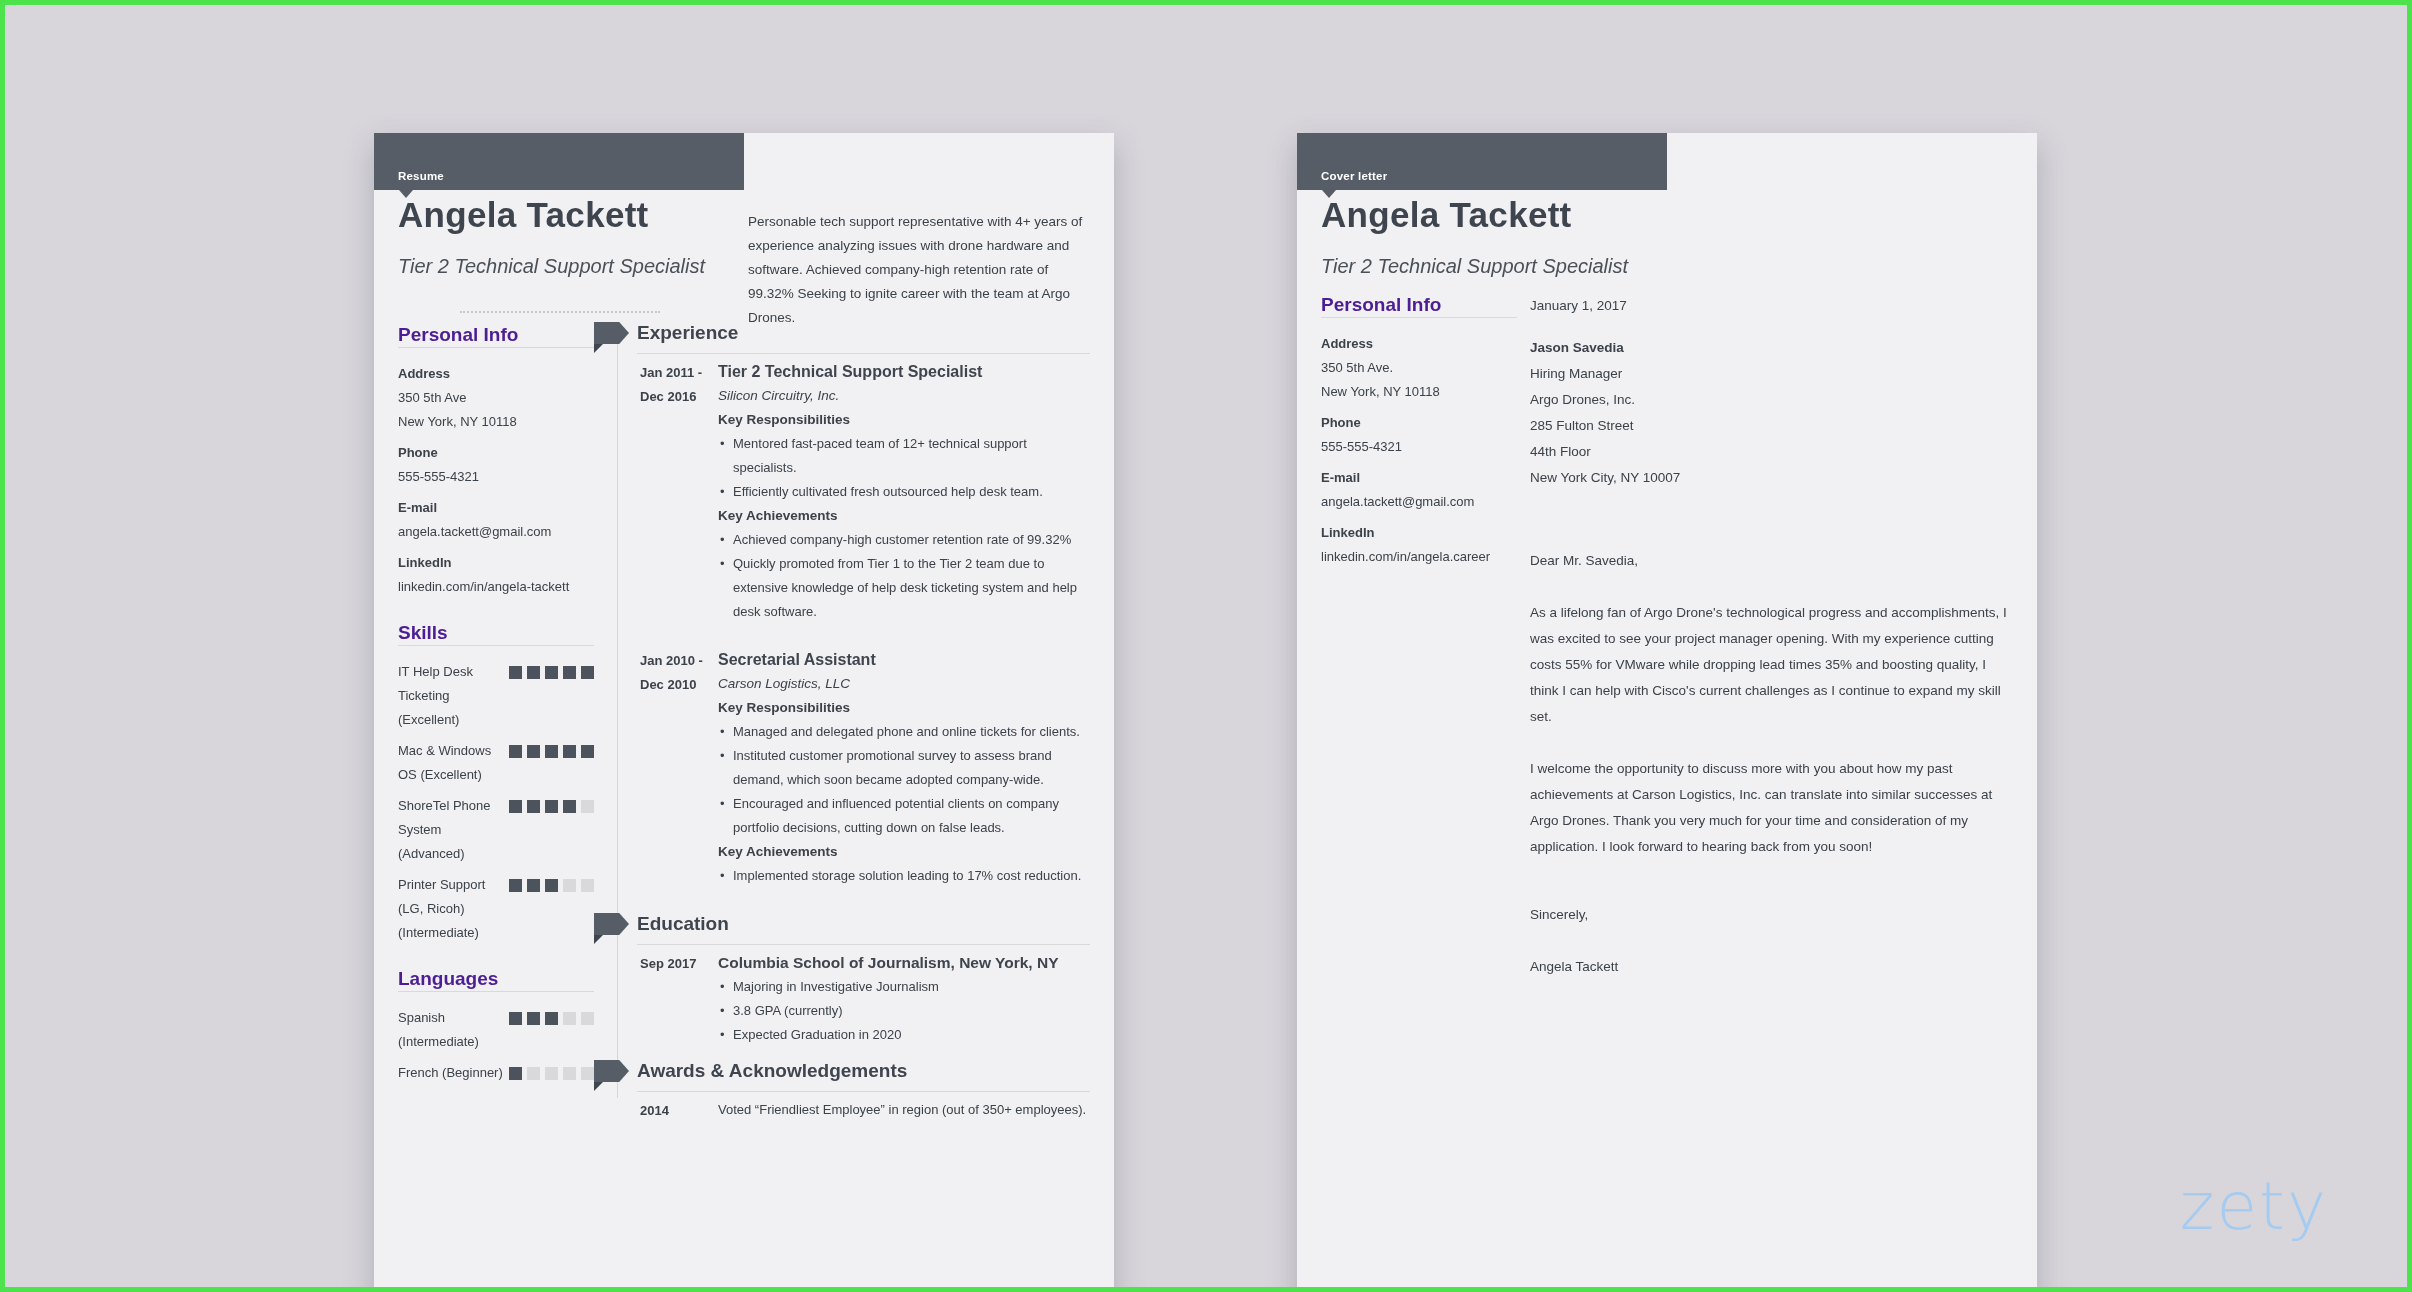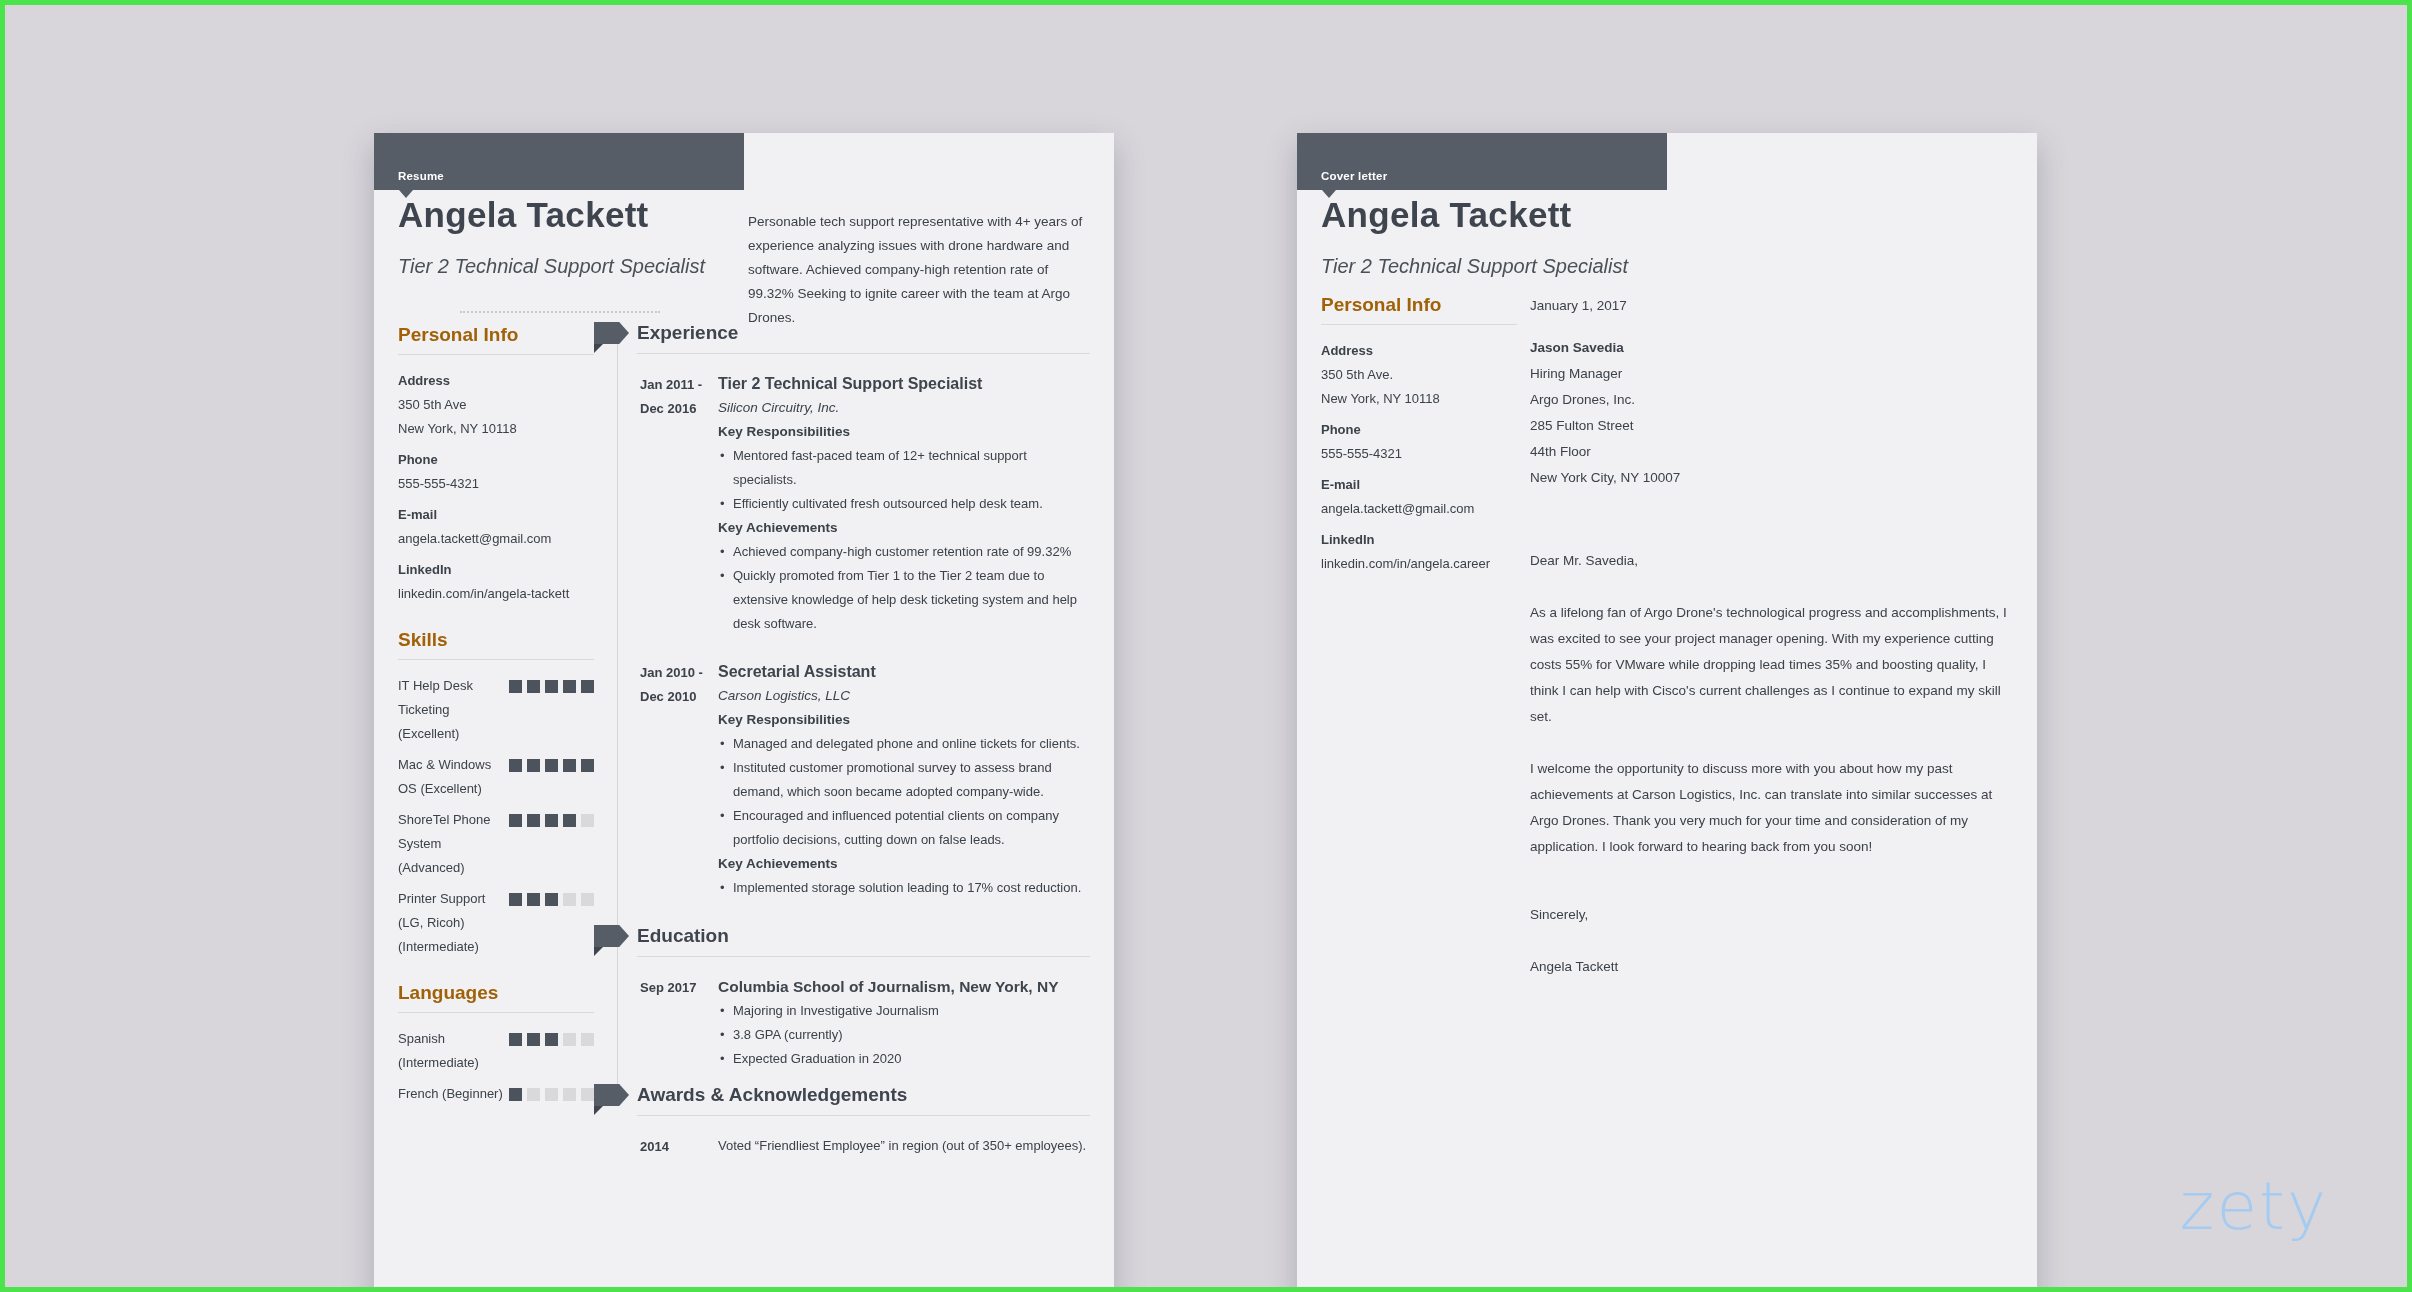--- a/index.html
+++ b/index.html
@@ -22,41 +22,41 @@
     border-left:7px solid transparent;border-right:7px solid transparent;border-top:8px solid #565d67;}
   .page-footer{position:absolute;right:0;bottom:0;width:50%;height:57px;background:#565d67;}
   .footer-notch{position:absolute;top:-8px;right:16px;width:0;height:0;
     border-left:8px solid transparent;border-right:8px solid transparent;border-bottom:8px solid #565d67;}
 
   .doc-name{position:absolute;left:24px;top:62px;font-size:35px;font-weight:bold;color:#3f454e;letter-spacing:.3px;}
   .doc-title{position:absolute;left:24px;top:122px;font-size:20px;font-style:italic;color:#4a5058;}
   .summary{position:absolute;left:374px;top:77px;width:344px;font-size:13.5px;line-height:24px;}
   .dotted{position:absolute;left:86px;top:178px;width:200px;border-top:2px dotted #c9c9cd;}
 
-  .sec-title{font-size:19px;font-weight:bold;color:#a16207;padding-bottom:7px;border-bottom:1px solid #d9d9dc;margin:0 0 14px 0;}
+  .sec-title{font-size:19px;font-weight:bold;color:#4c1d95;border-bottom:1px solid #d9d9dc;margin:0 0 14px 0;}
 
   
   .col-left{position:absolute;left:24px;top:190px;width:196px;font-size:13px;line-height:24px;}
   .cl-left{top:160px;}
   .subsec{margin-bottom:2px;}
   .subsec .sec-title{margin-top:22px;}
   .subsec:first-child .sec-title{margin-top:0;}
   .pi-group{margin-bottom:7px;}
   .pi-label{font-weight:bold;}
 
   .skill-row{display:flex;justify-content:space-between;margin-bottom:7px;}
   .skill-name{width:118px;}
   .squares{display:flex;gap:5px;padding-top:6px;}
   .sq{width:13px;height:13px;background:#d9d9dc;display:block;}
   .sq.filled{background:#4c535c;}
 
   
   .timeline{position:absolute;left:243px;top:202px;width:1px;height:763px;background:#d6d6d9;}
   .col-right{position:absolute;left:243px;top:188px;width:473px;font-size:13px;line-height:24px;}
-  .rsec-head{position:relative;margin-left:20px;margin-bottom:18px;border-bottom:1px solid #d9d9dc;padding-bottom:8px;}
+  .rsec-head{position:relative;margin-left:20px;margin-bottom:6px;border-bottom:1px solid #d9d9dc;padding-bottom:8px;}
   .rsec-head .h{font-size:19px;font-weight:bold;color:#3f454e;}
   .tag{position:absolute;left:-43px;top:1px;}
   .tag-flag{width:35px;height:22px;background:#565d67;clip-path:polygon(0 0,72% 0,100% 50%,72% 100%,0 100%);}
   .tag-tail{width:0;height:0;border-top:9px solid #3f464f;border-right:9px solid transparent;}
   .entry{display:grid;grid-template-columns:78px 1fr;margin-left:23px;margin-bottom:24px;}
   .entry.tight{margin-bottom:12px;}
   .entry-date{font-weight:bold;padding-top:1px;}
   .role{font-size:16px;font-weight:bold;color:#3f454e;line-height:24px;}
   .school{font-size:15.5px;font-weight:bold;color:#3f454e;line-height:24px;}
   .company{font-style:italic;font-size:13.5px;line-height:24px;}

